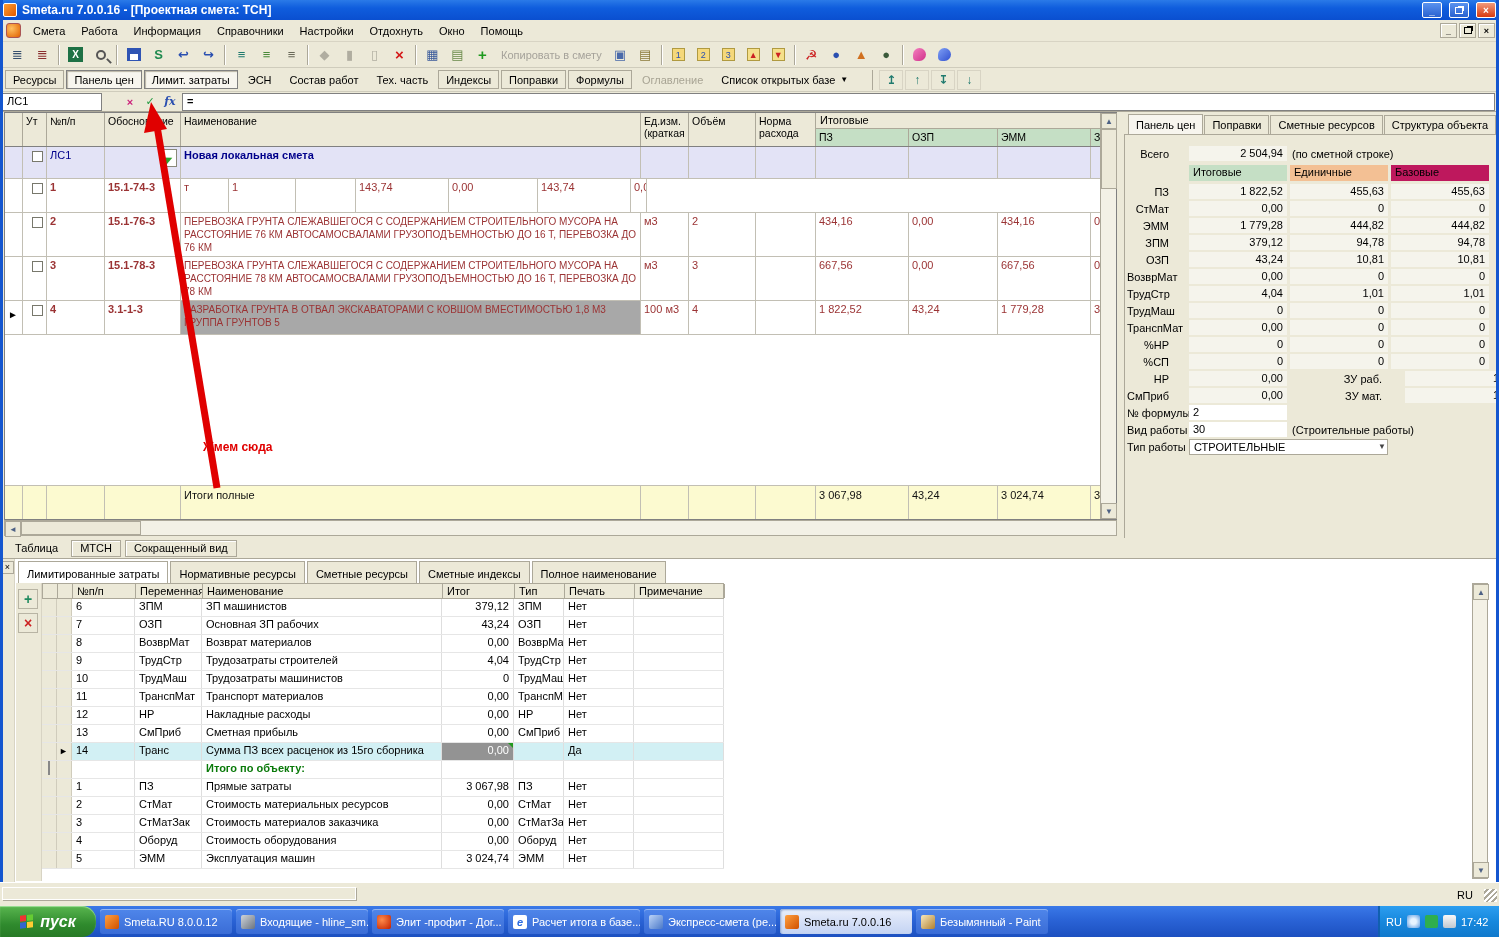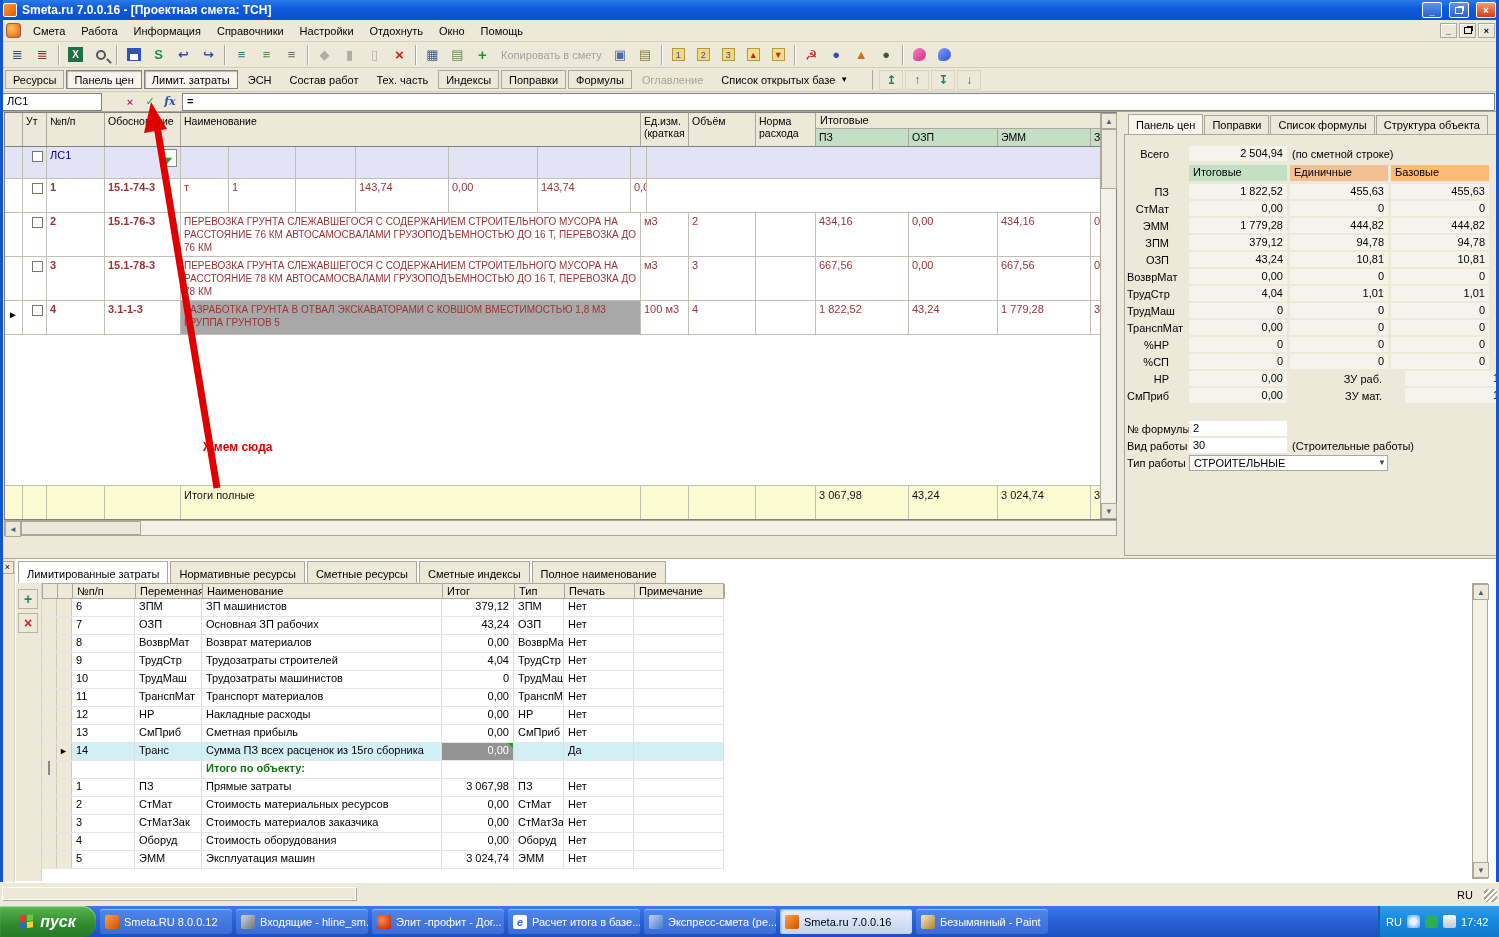--- a/index.html
+++ b/index.html
@@ -83,21 +83,21 @@
 #rpanel .rtabs{display:flex;height:20px;align-items:flex-end;gap:1px;padding-left:4px}
 .rtab{height:19px;padding:0 7px;border:1px solid #aca899;border-bottom:none;background:#ece9d8;display:flex;align-items:center;white-space:nowrap}
 .rtab.active{background:#f7f5ee;height:20px;font-weight:normal}
 #rpanel .rbox{position:absolute;left:0;top:20px;right:0;bottom:0;border:1px solid #aca899;background:#ece9d8;padding:10px 4px 0 2px}
 .prow{display:flex;height:17px;align-items:center}
 .plabel{width:62px;text-align:right;padding-right:20px;white-space:nowrap;flex:none}
 .pfield{width:98px;height:15px;background:#f5f4ec;text-align:right;padding:1px 4px;margin-right:3px;flex:none;overflow:hidden}
 .pnote{padding-left:2px;white-space:nowrap}
 .phead{height:16px;margin:3px 0 2px 0}
 .phc{width:98px;height:16px;padding:1px 4px;margin-right:3px;flex:none}
-.phc.g{background:#c5dfc5}.phc.o{background:#f3c094}.phc.c{background:#fdba74}
+.phc.g{background:#c5dfc5}.phc.o{background:#f3c094}.phc.c{background:#be185d}
 .pmid{width:98px;text-align:right;padding-right:6px;margin-right:17px;flex:none}
 .pinput{background:#fff;text-align:left}
 .pdrop{width:199px;height:16px;background:#fff;border:1px solid #aca899;display:flex;align-items:center;padding:0 1px 0 4px}
 .pdrop .dd{margin-left:auto;font-size:8px;color:#444}
 
 #btabs{position:absolute;left:0;top:538px;width:1499px;height:20px;background:#ece9d8;display:flex;align-items:center;padding-left:6px;gap:4px}
 .btab{height:17px;padding:0 8px;display:flex;align-items:center;border:1px solid #aca899;background:#ece9d8;box-shadow:1px 1px 0 #fff inset}
 .btab.active{border-color:transparent;box-shadow:none}
 
 #bpane{position:absolute;left:0;top:558px;width:1499px;height:324px;background:#fff;border-top:1px solid #aca899}
@@ -339,20 +339,21 @@
         </div>
       </div>
 
       <div class="grow lsrow">
         <div class="cell c-marker"></div>
         <div class="cell c-ut"><span class="cb"></span></div>
         <div class="cell c-num">ЛС1</div>
         <div class="cell c-code">
             <span class="doc-ico"></span>
           </div>
+        <div class="cell c-name">Новая локальная смета</div>
         <div class="cell c-unit"></div>
           <div class="cell c-vol"></div>
           <div class="cell c-rate"></div>
         <div class="cell c-pz"></div>
           <div class="cell c-ozp"></div>
           <div class="cell c-emm"></div>
           <div class="cell c-zp"></div>
       </div>
 
       <div class="grow">
@@ -434,21 +435,21 @@
   </div>
   <div id="ghscroll">
     <div class="sbtn">◄</div>
     <div class="hthumb"></div>
   </div>
 
   <div id="rpanel">
     <div class="rtabs">
       <span class="rtab active">Панель цен</span>
       <span class="rtab">Поправки</span>
-      <span class="rtab">Список формулы</span>
+      <span class="rtab">Сметные ресурсов</span>
       <span class="rtab">Структура объекта</span>
     </div>
     <div class="rbox">
       <div class="prow">
         <span class="plabel">Всего</span>
         <span class="pfield">2 504,94</span>
         <span class="pnote">(по сметной строке)</span>
       </div>
       <div class="prow phead">
         <span class="plabel"></span>
@@ -527,39 +528,44 @@
         <span class="pfield">0,00</span>
         <span class="pmid">ЗУ раб.</span>
         <span class="pfield">1</span>
       </div>
       <div class="prow">
         <span class="plabel">СмПриб</span>
         <span class="pfield">0,00</span>
         <span class="pmid">ЗУ мат.</span>
         <span class="pfield">1</span>
       </div>
-      <div class="prow" style="margin-top:16px">
+      <div class="prow" style="margin-top:0">
         <span class="plabel">№ формулы</span>
         <span class="pfield pinput">2</span>
       </div>
       <div class="prow">
         <span class="plabel">Вид работы</span>
         <span class="pfield pinput">30</span>
         <span class="pnote">(Строительные работы)</span>
       </div>
       <div class="prow">
         <span class="plabel">Тип работы</span>
         <span class="pdrop">
             <span>СТРОИТЕЛЬНЫЕ</span>
             <span class="dd">▼</span>
           </span>
       </div>
     </div>
   </div>
 
+  <div id="btabs">
+    <span class="btab active">Таблица</span>
+    <span class="btab">МТСН</span>
+    <span class="btab">Сокращенный вид</span>
+  </div>
 
   <div id="bpane">
     <div class="lstrip"></div>
     <div class="lclose">×</div>
     <div class="stabs">
       <span class="stab active">Лимитированные затраты</span>
       <span class="stab">Нормативные ресурсы</span>
       <span class="stab">Сметные ресурсы</span>
       <span class="stab">Сметные индексы</span>
       <span class="stab">Полное наименование</span>

